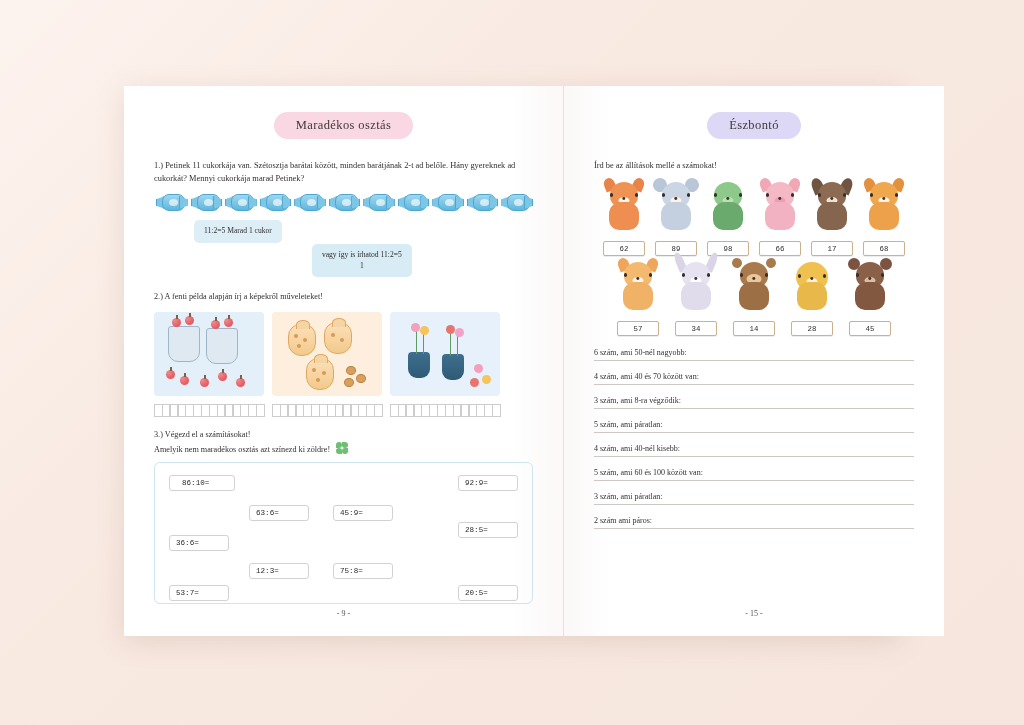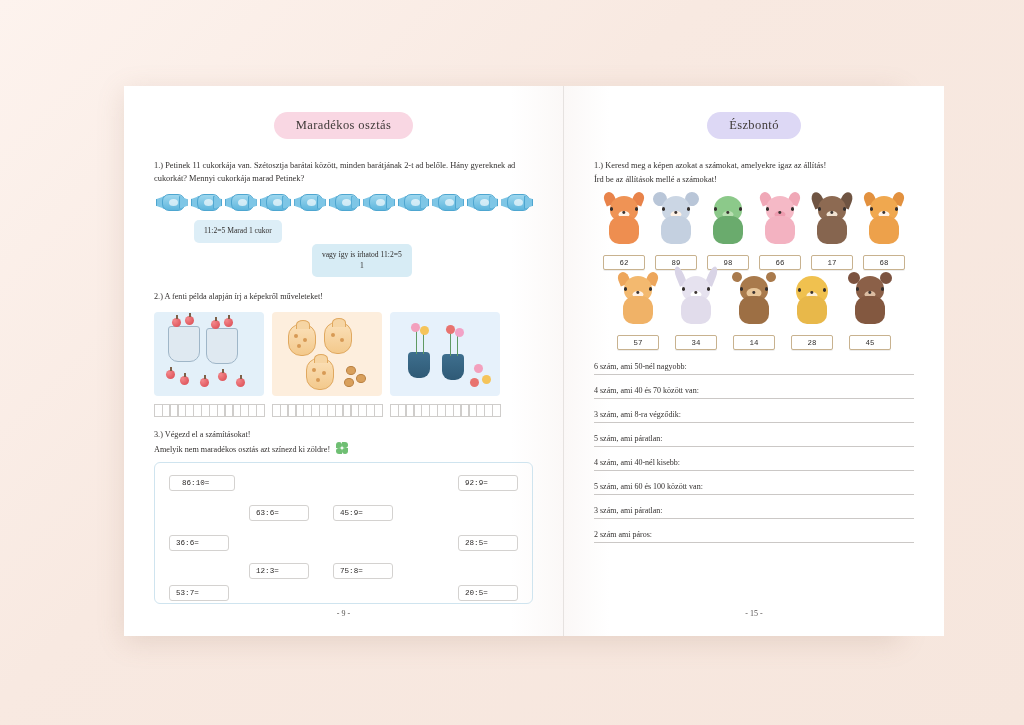--- a/index.html
+++ b/index.html
@@ -552,37 +552,36 @@
           <i style="left:0;  top:6px;transform:rotate(270deg);"></i>
         </span>
       </p>
 
       <div class="calc-box">
         <div class="cell" style="left:14px;  top:12px;padding-left:12px;">86:10=</div>
         <div class="cell" style="right:14px; top:12px;">92:9=</div>
         <div class="cell" style="left:94px;  top:42px;">63:6=</div>
         <div class="cell" style="left:178px; top:42px;">45:9=</div>
         <div class="cell" style="left:14px;  top:72px;">36:6=</div>
-        <div class="cell" style="right:14px; top:72px;">28:5=</div>
+        <div class="cell" style="right:14px; top:59px;">28:5=</div>
         <div class="cell" style="left:94px;  top:100px;">12:3=</div>
         <div class="cell" style="left:178px; top:100px;">75:8=</div>
         <div class="cell" style="left:14px;  top:122px;">53:7=</div>
         <div class="cell" style="right:14px; top:122px;">20:5=</div>
       </div>
 
       <div class="page-num">- 9 -</div>
     </div>
 
     <div class="page right">
 
       <div class="title-wrap">
         <div class="title-pill pill-purple">Észbontó</div>
       </div>
 
-      <p class="task big" style="margin-bottom:0;">1.) Keresd meg a képen azokat a számokat, amelyekre igaz az állítás!</p>
       <p class="task big" style="margin-top:1px;">Írd be az állítások mellé a számokat!</p>
 
       <div class="animal-row">
         <div class="animal animal-wrap">
           <div class="a-body">
             <div class="a-ear l" style="background:#e8834a;"></div>
             <div class="a-ear r" style="background:#e8834a;"></div>
             <div class="a-head" style="background:#ef9355;"></div>
             <div class="a-snout"></div>
             <div class="a-nose"></div>

